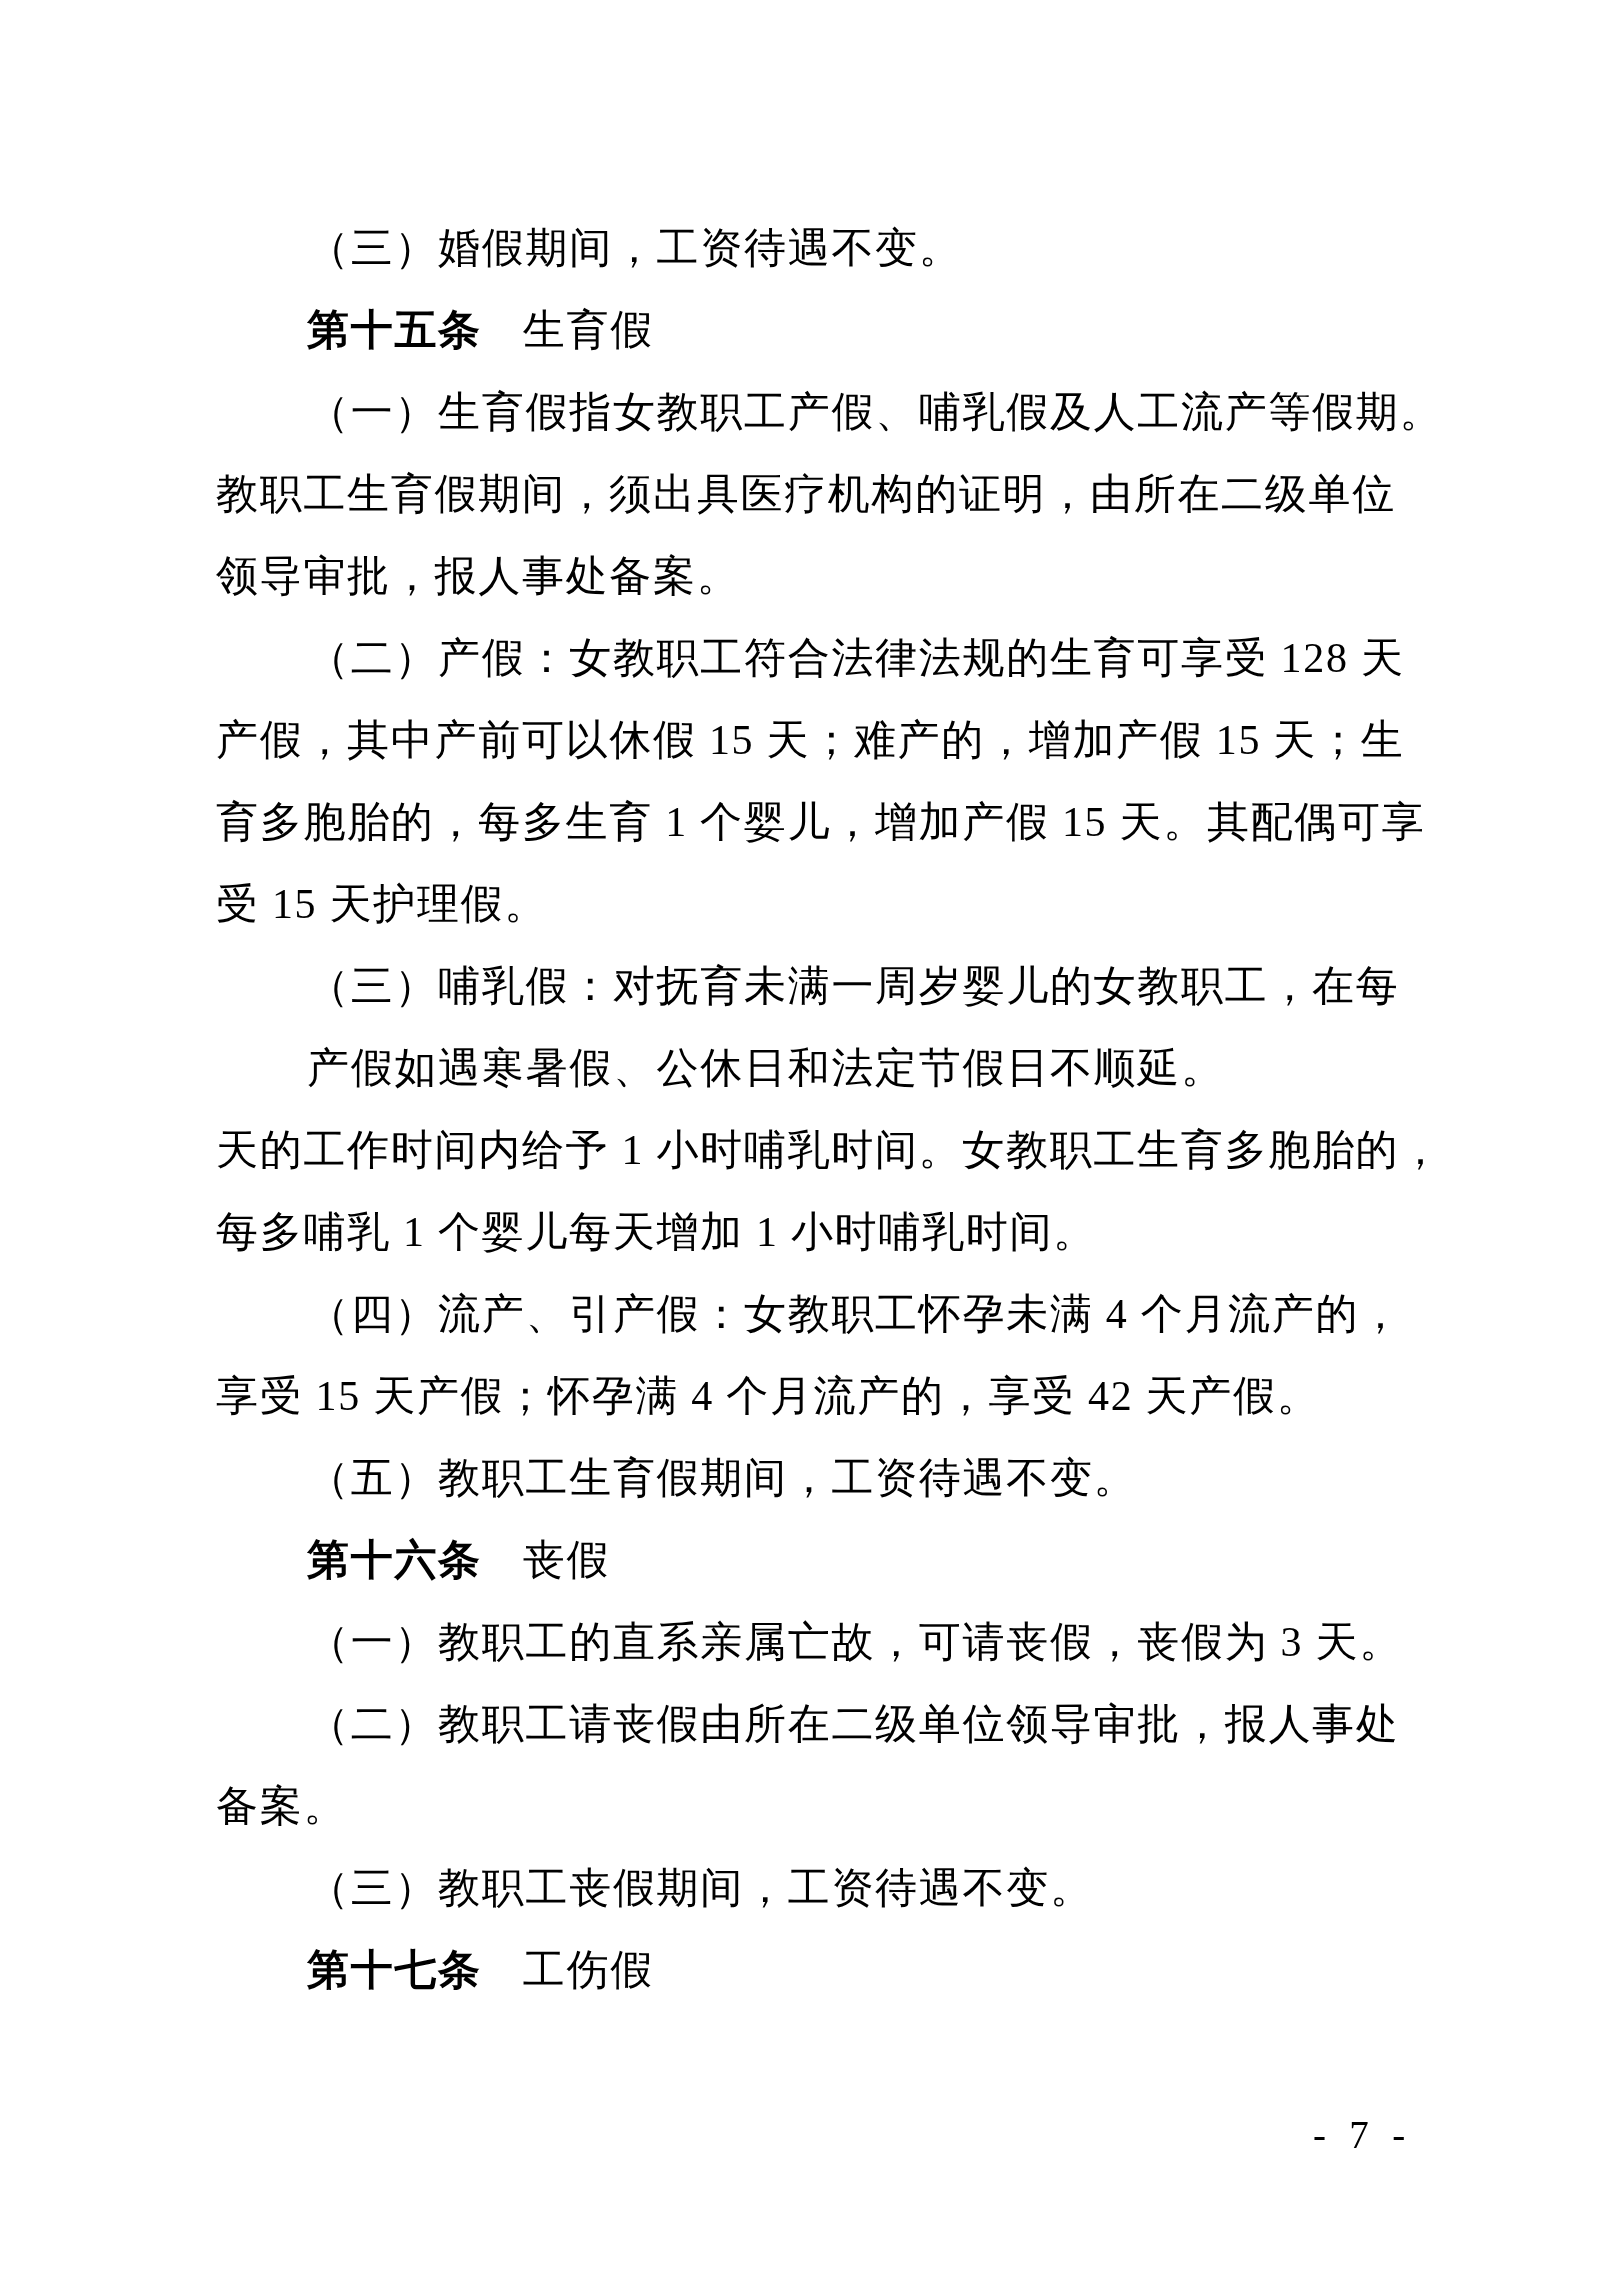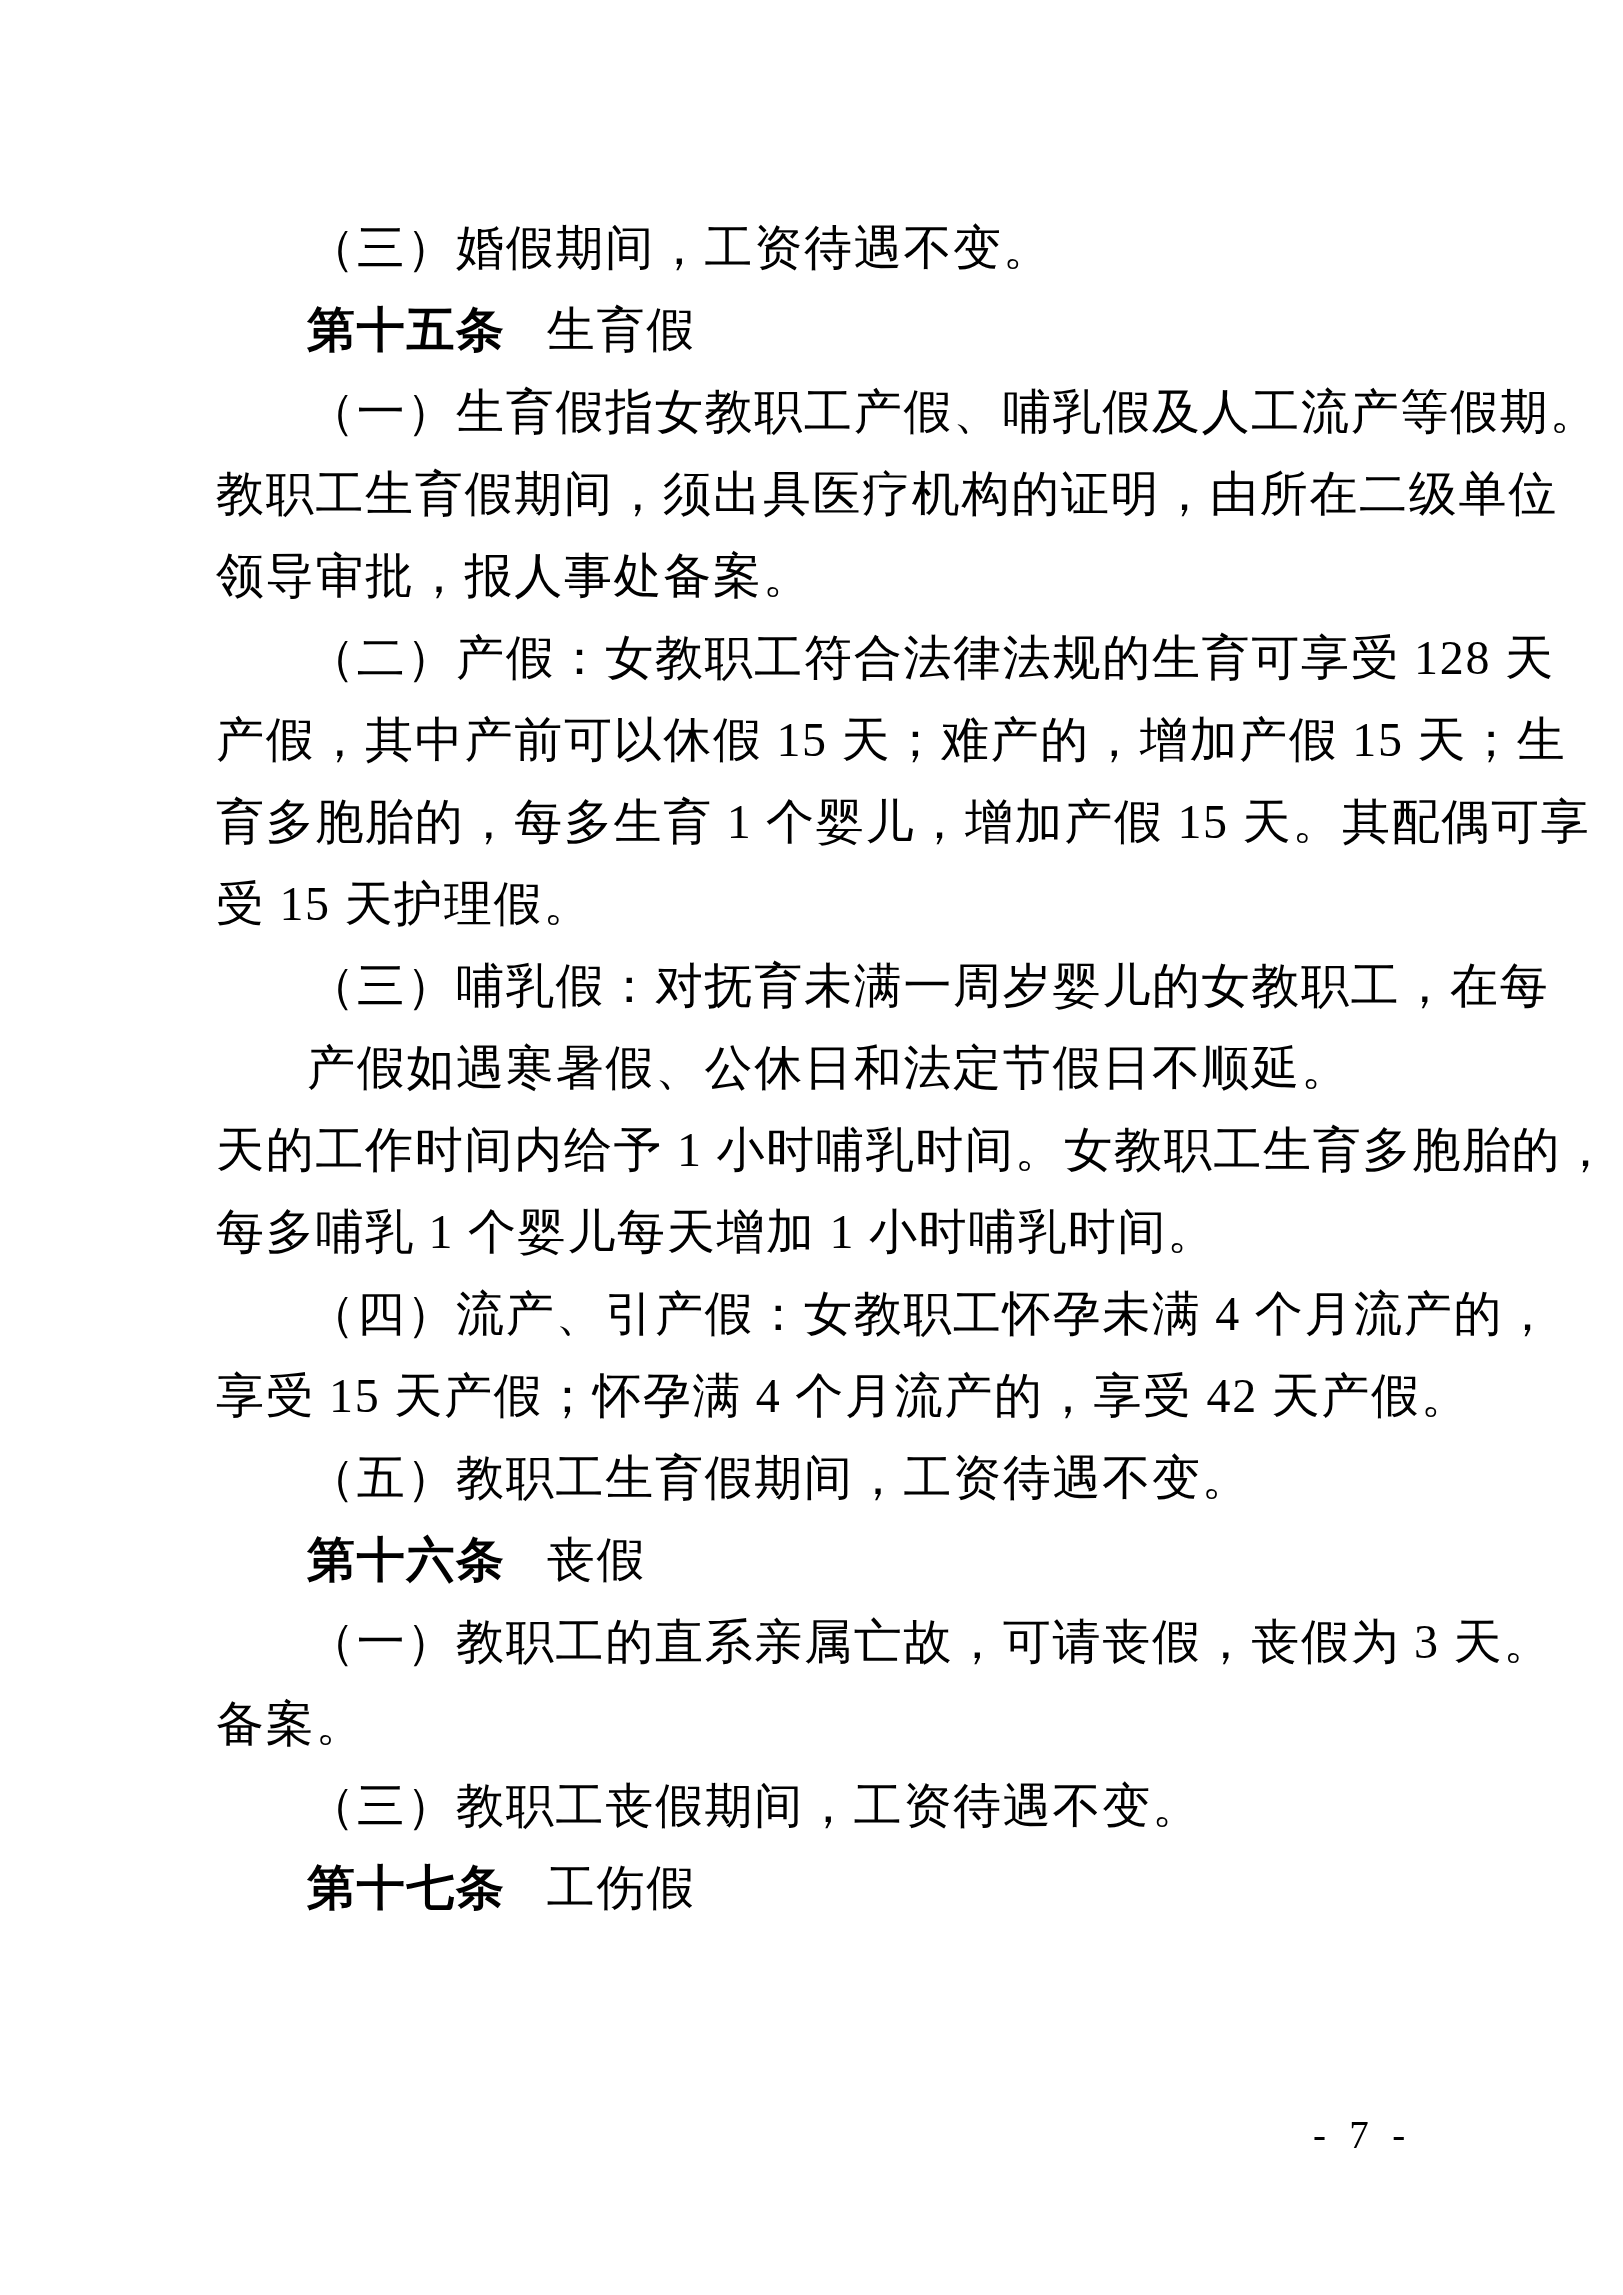--- a/index.html
+++ b/index.html
@@ -18,21 +18,21 @@
   }
   .content {
     position: absolute;
     left: 216px;
     top: 207px;
     width: 1194px;
   }
   .line {
     height: 82px;
     line-height: 82px;
-    font-size: 48px;
+    font-size: 42px;
     letter-spacing: 1.7px;
     white-space: nowrap;
   }
   .indent {
     text-indent: 91px;
   }
   .heading .hnum {
     font-weight: bold;
   }
   .heading .htitle {
@@ -64,19 +64,20 @@
     <div class="line">受 15 天护理假。</div>
     <div class="line indent">（三）哺乳假：对抚育未满一周岁婴儿的女教职工，在每</div>
     <div class="line indent">产假如遇寒暑假、公休日和法定节假日不顺延。</div>
     <div class="line">天的工作时间内给予 1 小时哺乳时间。女教职工生育多胞胎的，</div>
     <div class="line">每多哺乳 1 个婴儿每天增加 1 小时哺乳时间。</div>
     <div class="line indent">（四）流产、引产假：女教职工怀孕未满 4 个月流产的，</div>
     <div class="line">享受 15 天产假；怀孕满 4 个月流产的，享受 42 天产假。</div>
     <div class="line indent">（五）教职工生育假期间，工资待遇不变。</div>
     <div class="line heading indent"><span class="hnum">第十六条</span><span class="htitle">丧假</span></div>
     <div class="line indent">（一）教职工的直系亲属亡故，可请丧假，丧假为 3 天。</div>
+    <div class="line indent">（二）教职工请丧假由所在二级单位领导审批，报人事处</div>
     <div class="line">备案。</div>
     <div class="line indent">（三）教职工丧假期间，工资待遇不变。</div>
     <div class="line heading indent"><span class="hnum">第十七条</span><span class="htitle">工伤假</span></div>
   </div>
   <div class="page-number">- 7 -</div>
 </div>
 
 
 </body></html>

